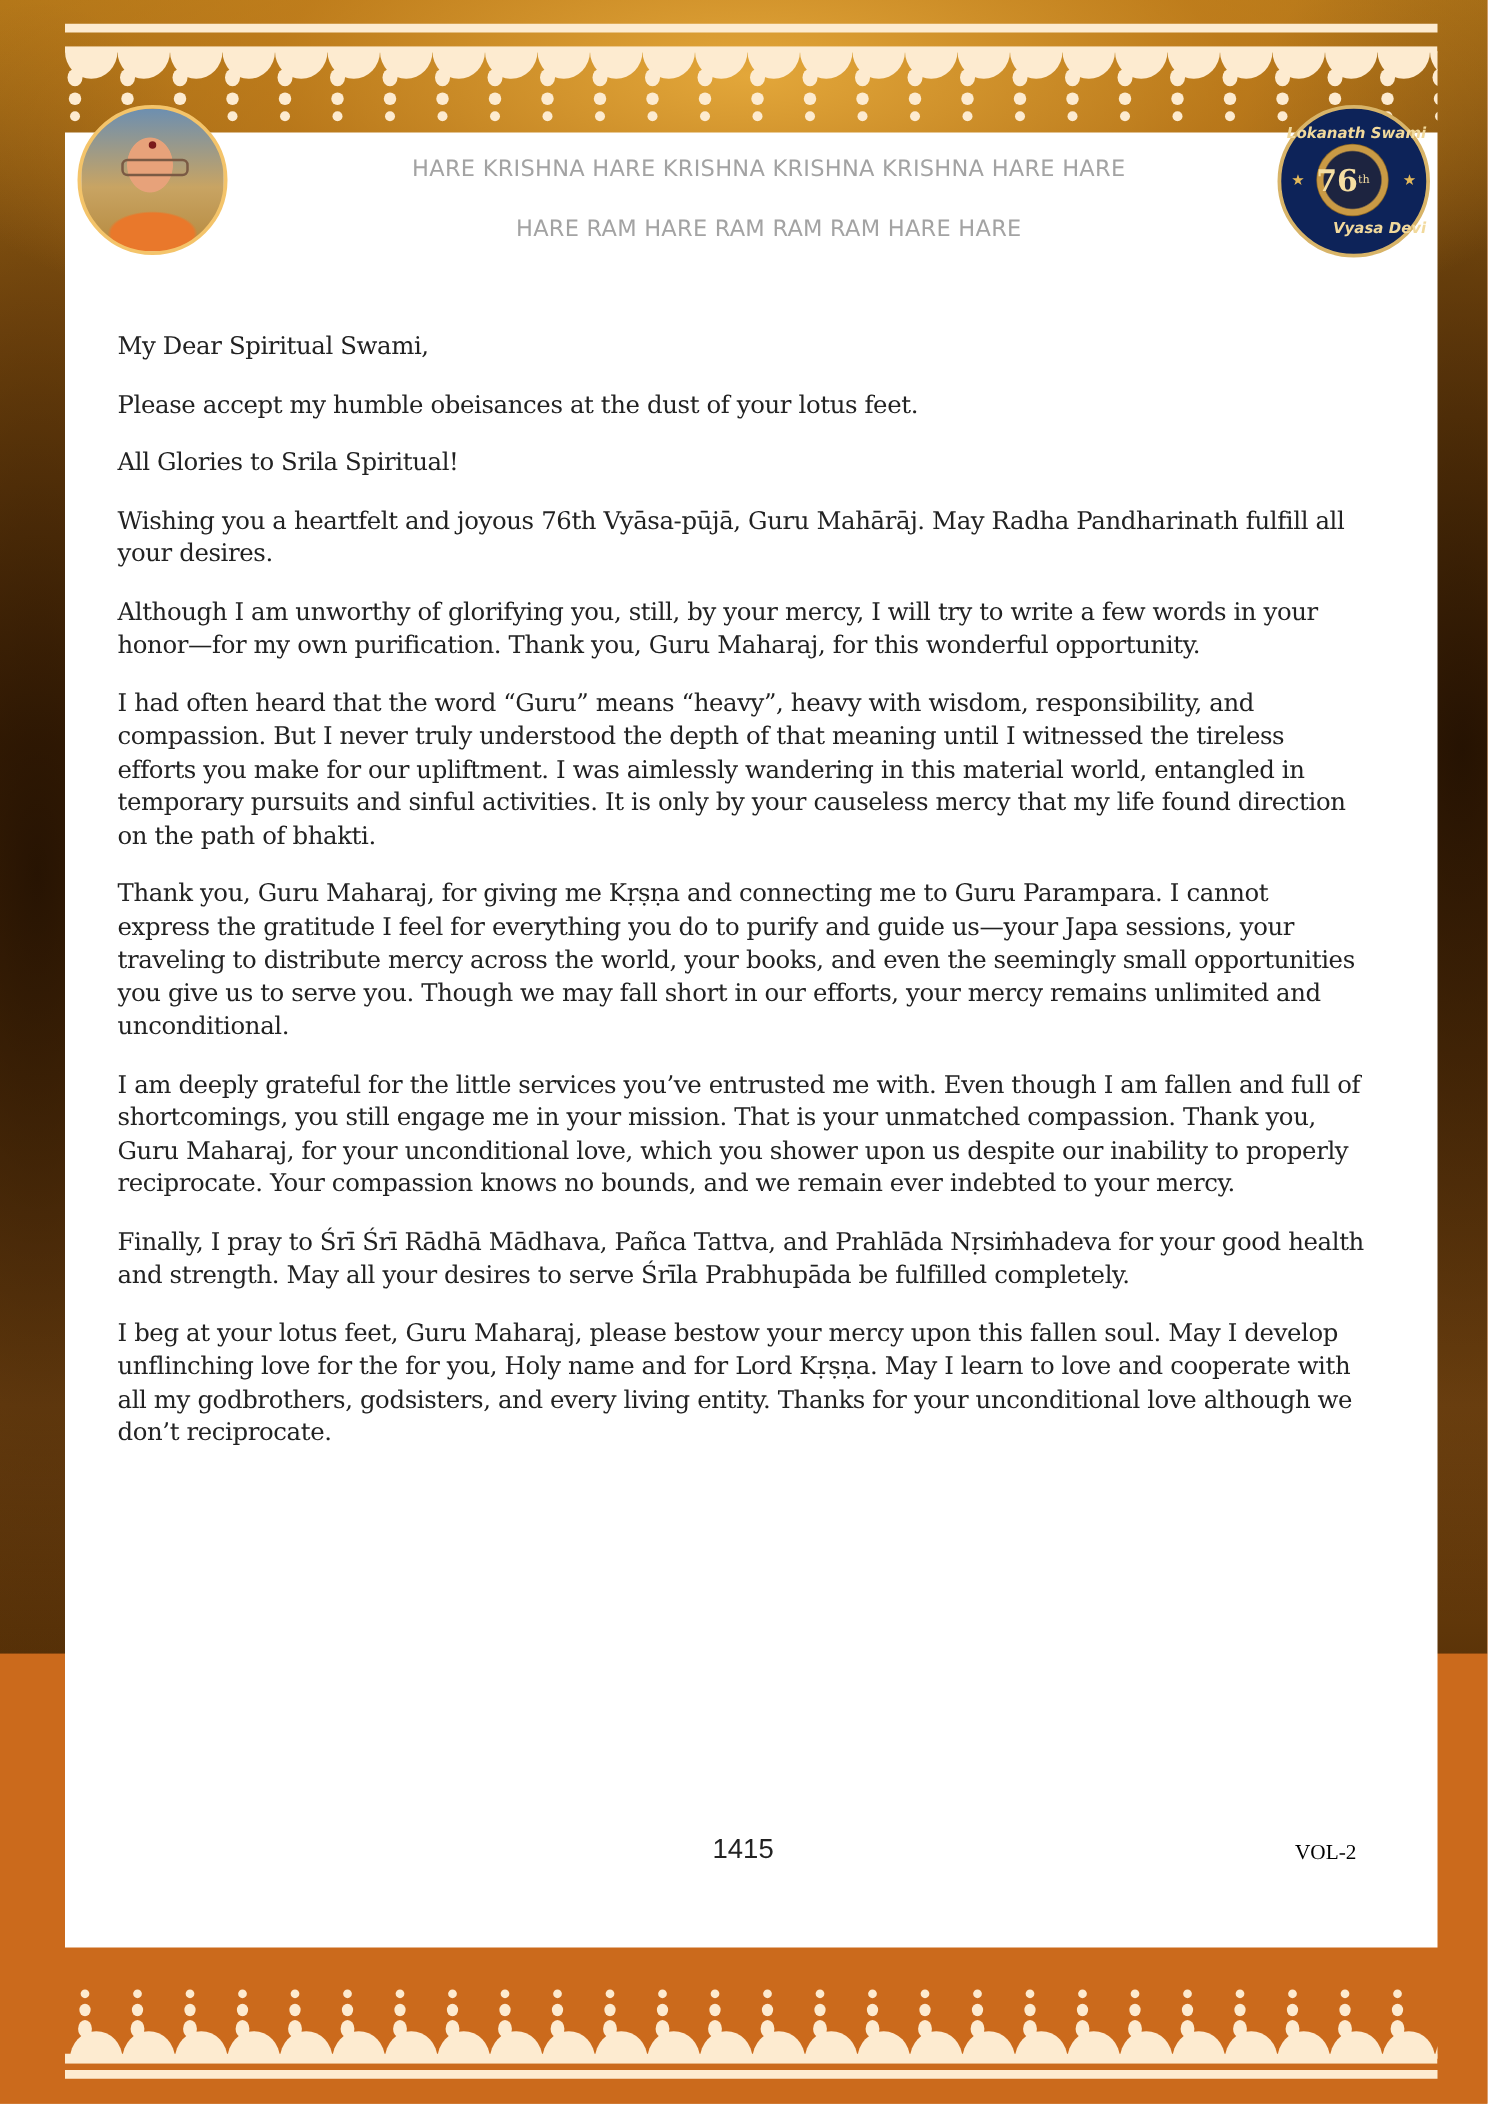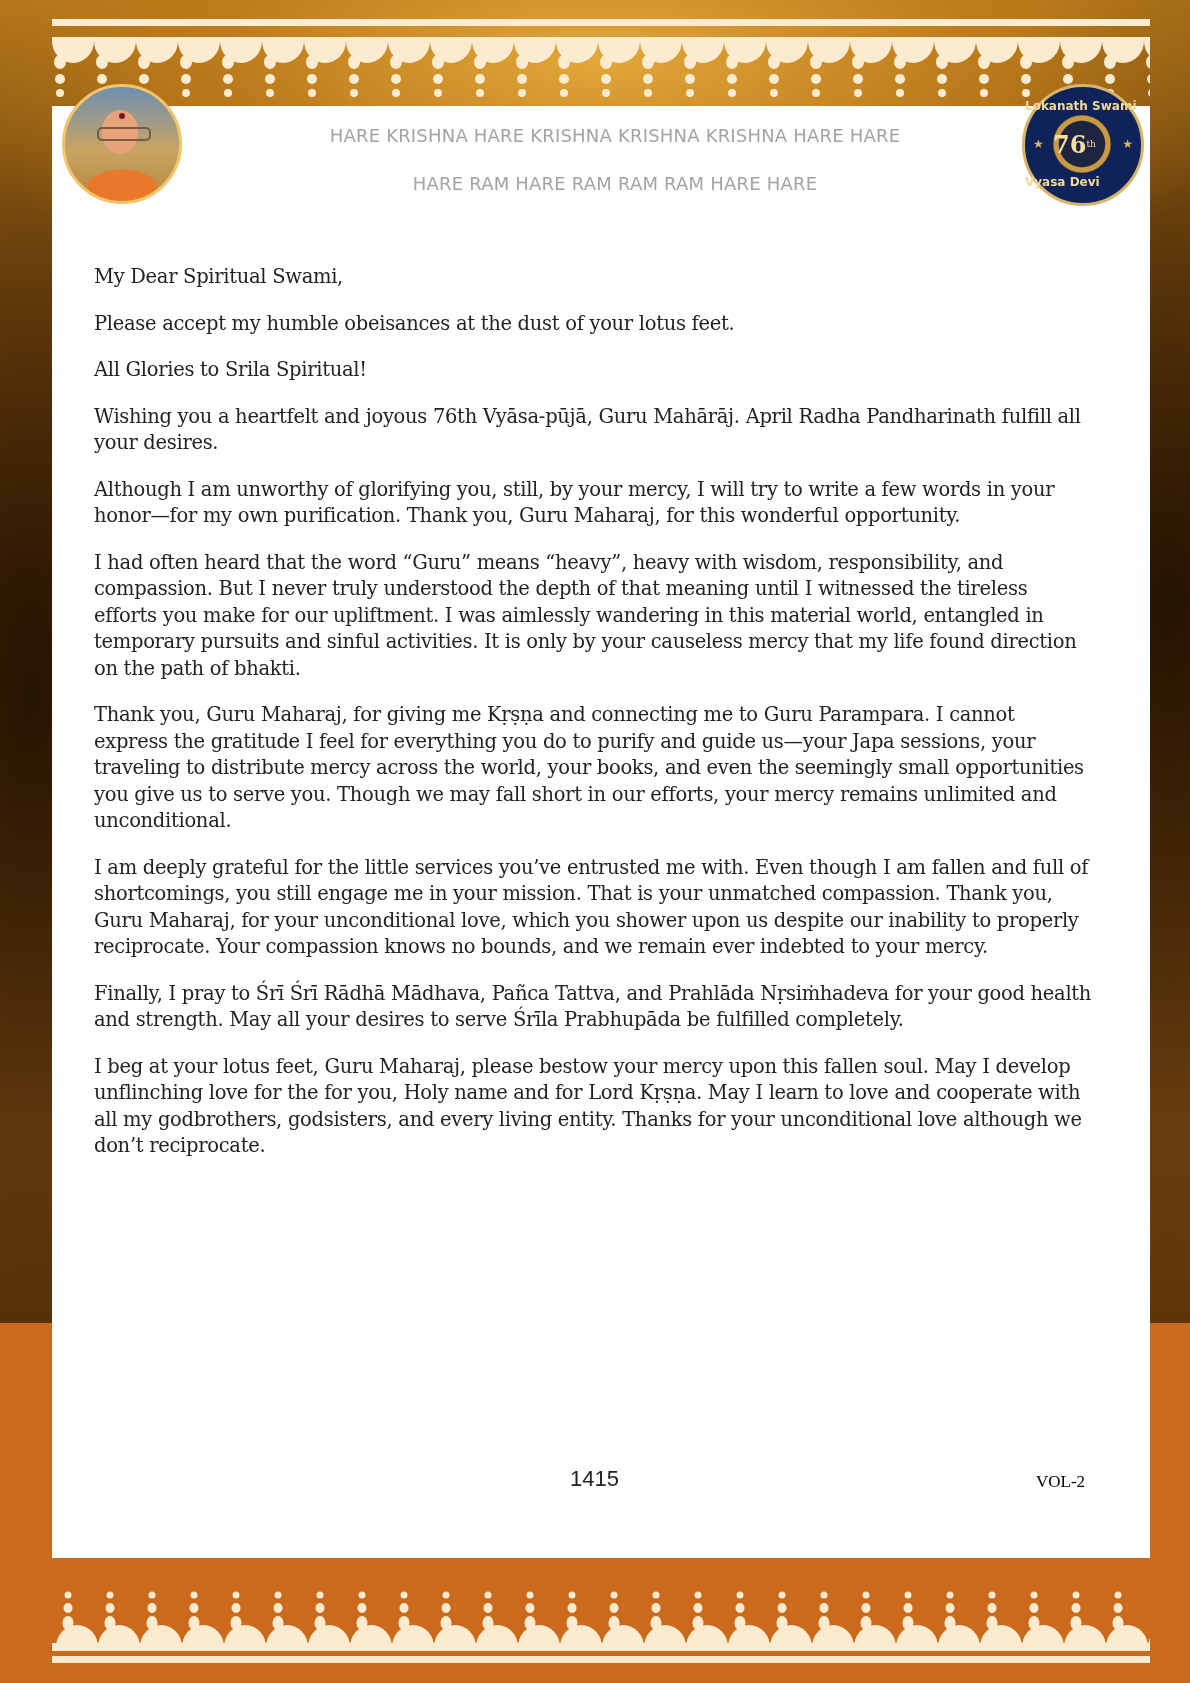--- a/index.html
+++ b/index.html
@@ -35,21 +35,21 @@
       linear-gradient(180deg, #6d8fb0 0%, #c8a463 55%, #b5883c 100%);
     overflow:hidden;
   }
   .portrait .glasses { position:absolute; left:32px; top:40px; width:50px; height:10px; border:2px solid #7a5a44; border-radius:5px; }
   .portrait .tilak { position:absolute; left:54px; top:26px; width:6px; height:6px; border-radius:50%; background:#7a1b1b; }
   .badge {
     position:absolute; left:1022px; top:84px; width:116px; height:116px; border-radius:50%;
     background:#0d2359; border:3px solid #d8b468;
     color:#f1d99c;
   }
-  .badge .arc-top, .badge .arc-bottom { position:absolute; left:0; width:100%; text-align:left; font-family:"DejaVu Sans", sans-serif; font-weight:bold; font-size:12px; }
+  .badge .arc-top, .badge .arc-bottom { position:absolute; left:0; width:100%; text-align:right; font-family:"DejaVu Sans", sans-serif; font-weight:bold; font-size:12px;font-style:italic; }
   .badge .arc-top { top:12px; }
   .badge .arc-bottom { top:88px; }
   .badge .seal {
     position:absolute; left:28px; top:28px; width:58px; height:58px; border-radius:50%;
     background:radial-gradient(circle, #1d2440 0 55%, #c99a45 58% 68%, #8a6422 70% 100%);
     display:flex; align-items:center; justify-content:flex-start;
   }
   .badge .seal span { font-family:"DejaVu Serif", serif; font-weight:bold; font-size:24px; color:#f5dea2; }
   .badge .seal sup { font-size:9px; color:#f5dea2; }
   .badge .star { position:absolute; top:50px; font-size:12px; color:#e3b85a; }
@@ -211,21 +211,21 @@
   <div class="arc-bottom">Vyasa Devi</div>
 </div>
 
 <div class="mantra l1">HARE KRISHNA HARE KRISHNA KRISHNA KRISHNA HARE HARE</div>
 <div class="mantra l2">HARE RAM HARE RAM RAM RAM HARE HARE</div>
 
 <div class="letter">
   <p>My Dear Spiritual Swami,</p>
   <p>Please accept my humble obeisances at the dust of your lotus feet.</p>
   <p>All Glories to Srila Spiritual!</p>
-  <p>Wishing you a heartfelt and joyous 76th Vyāsa-pūjā, Guru Mahārāj. April Radha Pandharinath fulfill all your desires.</p>
+  <p>Wishing you a heartfelt and joyous 76th Vyāsa-pūjā, Guru Mahārāj. May Radha Pandharinath fulfill all your desires.</p>
   <p>Although I am unworthy of glorifying you, still, by your mercy, I will try to write a few words in your honor—for my own purification. Thank you, Guru Maharaj, for this wonderful opportunity.</p>
   <p>I had often heard that the word “Guru” means “heavy”, heavy with wisdom, responsibility, and compassion. But I never truly understood the depth of that meaning until I witnessed the tireless efforts you make for our upliftment. I was aimlessly wandering in this material world, entangled in temporary pursuits and sinful activities. It is only by your causeless mercy that my life found direction on the path of bhakti.</p>
   <p>Thank you, Guru Maharaj, for giving me Kṛṣṇa and connecting me to Guru Parampara. I cannot express the gratitude I feel for everything you do to purify and guide us—your Japa sessions, your traveling to distribute mercy across the world, your books, and even the seemingly small opportunities you give us to serve you. Though we may fall short in our efforts, your mercy remains unlimited and unconditional.</p>
   <p>I am deeply grateful for the little services you’ve entrusted me with. Even though I am fallen and full of shortcomings, you still engage me in your mission. That is your unmatched compassion. Thank you, Guru Maharaj, for your unconditional love, which you shower upon us despite our inability to properly reciprocate. Your compassion knows no bounds, and we remain ever indebted to your mercy.</p>
   <p>Finally, I pray to Śrī Śrī Rādhā Mādhava, Pañca Tattva, and Prahlāda Nṛsiṁhadeva for your good health and strength. May all your desires to serve Śrīla Prabhupāda be fulfilled completely.</p>
   <p>I beg at your lotus feet, Guru Maharaj, please bestow your mercy upon this fallen soul. May I develop unflinching love for the for you, Holy name and for Lord Kṛṣṇa. May I learn to love and cooperate with all my godbrothers, godsisters, and every living entity. Thanks for your unconditional love although we don’t reciprocate.</p>
 </div>
 
 <div class="signoff">
   <p>Your Insignificant Servant,</p>

